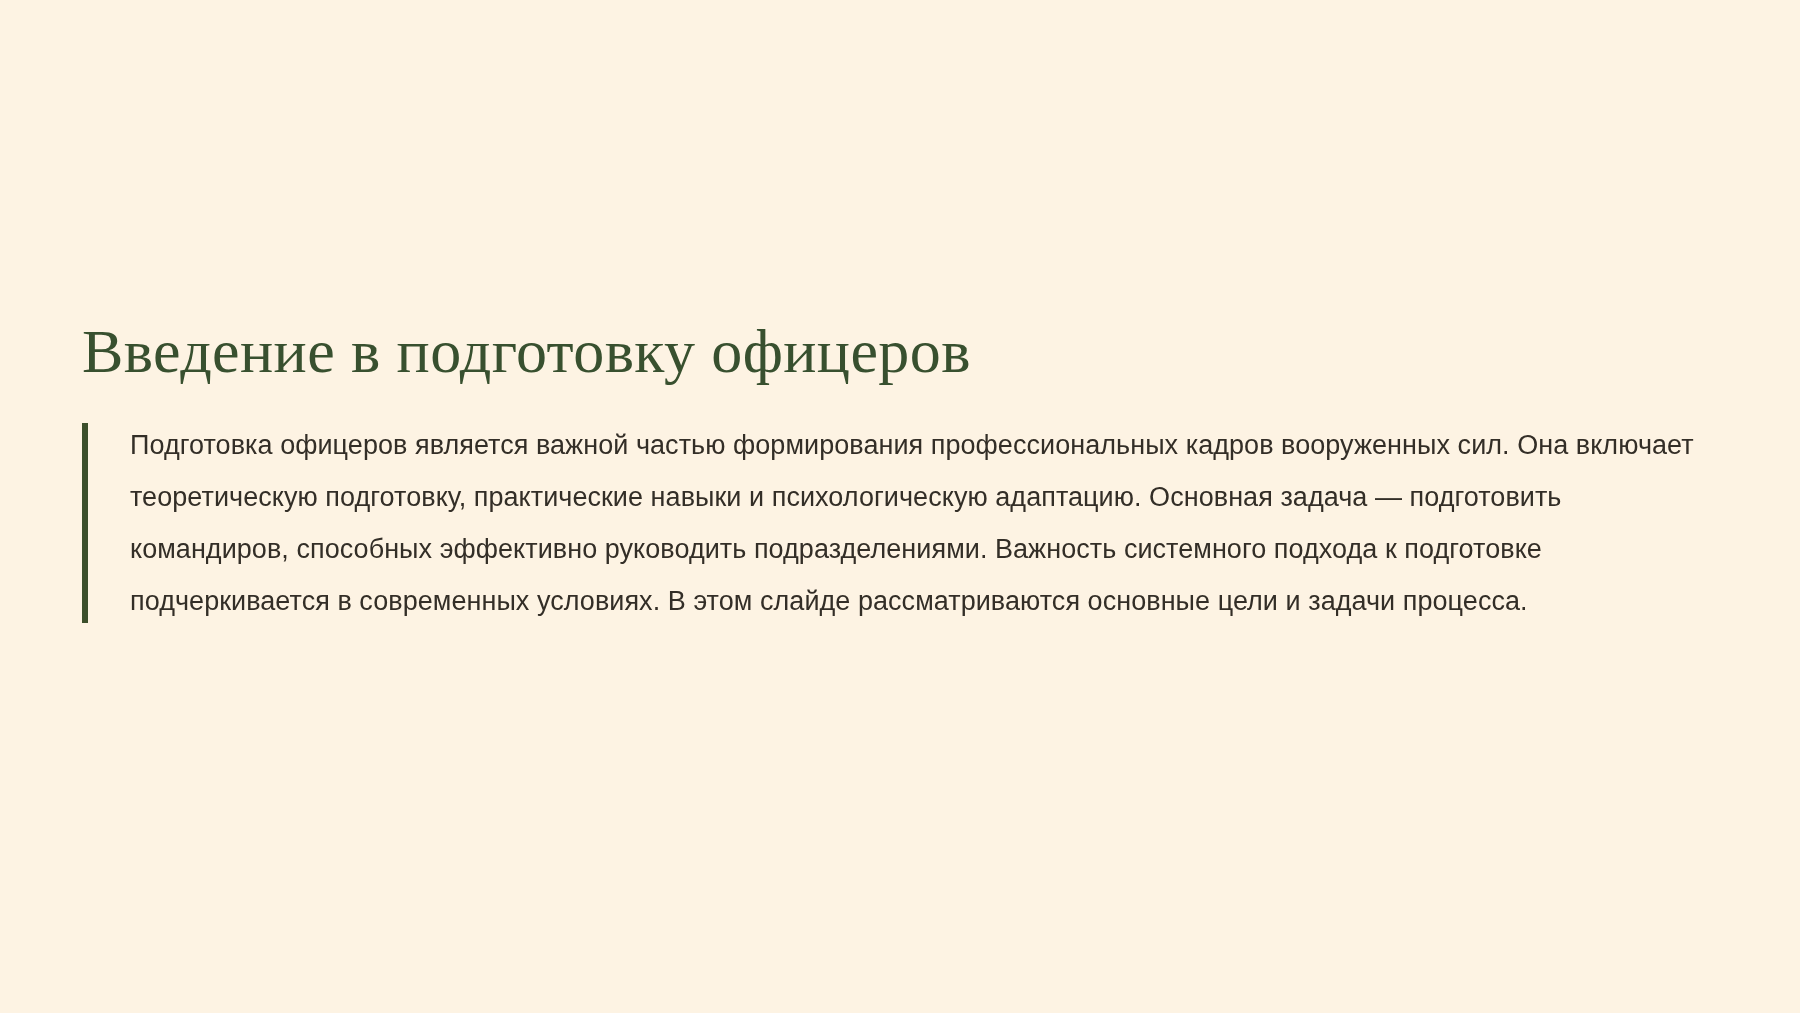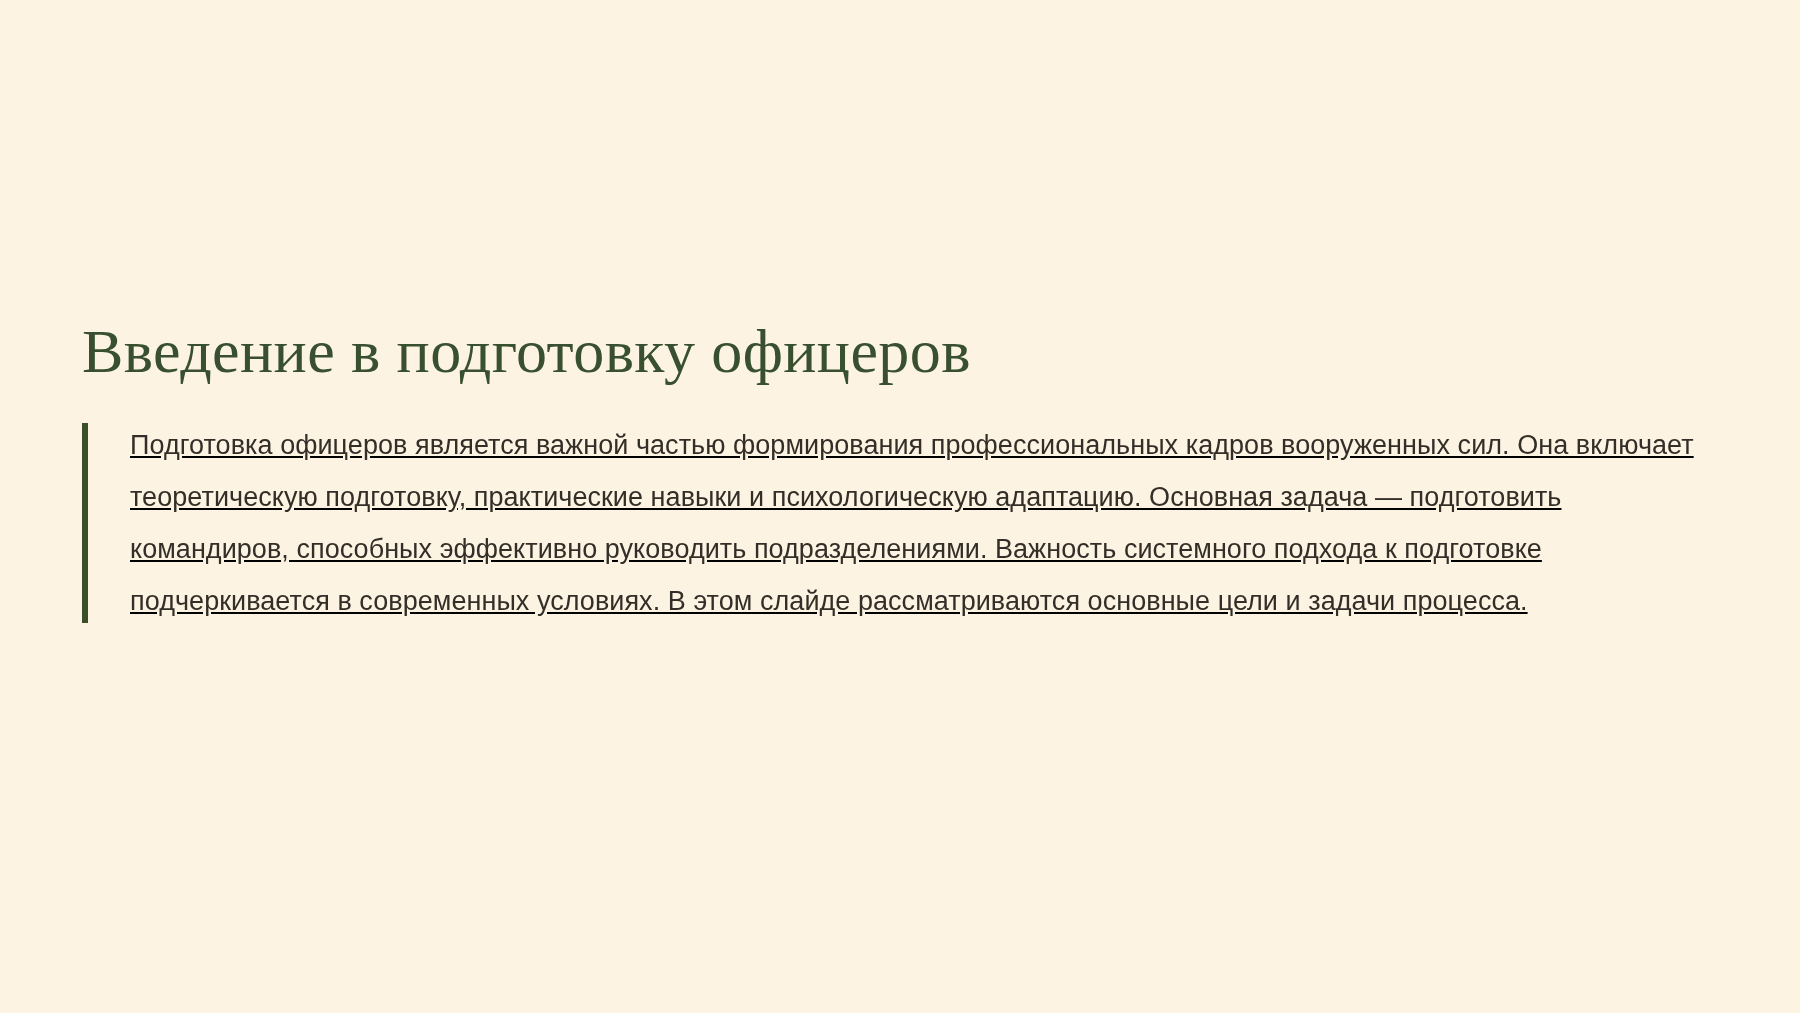--- a/index.html
+++ b/index.html
@@ -40,21 +40,20 @@
     color: #38502F;
     margin: 0 0 34px 0;
     white-space: nowrap;
   }
 
   .body-block {
     position: relative;
     padding-left: 48px;
     box-sizing: border-box;
     width: 1640px;
-    text-decoration: underline;
   }
 
   .accent-bar {
     position: absolute;
     left: 0;
     top: 4px;
     bottom: 4px;
     width: 6px;
     background: #3C4F2B;
     border-radius: 0;

